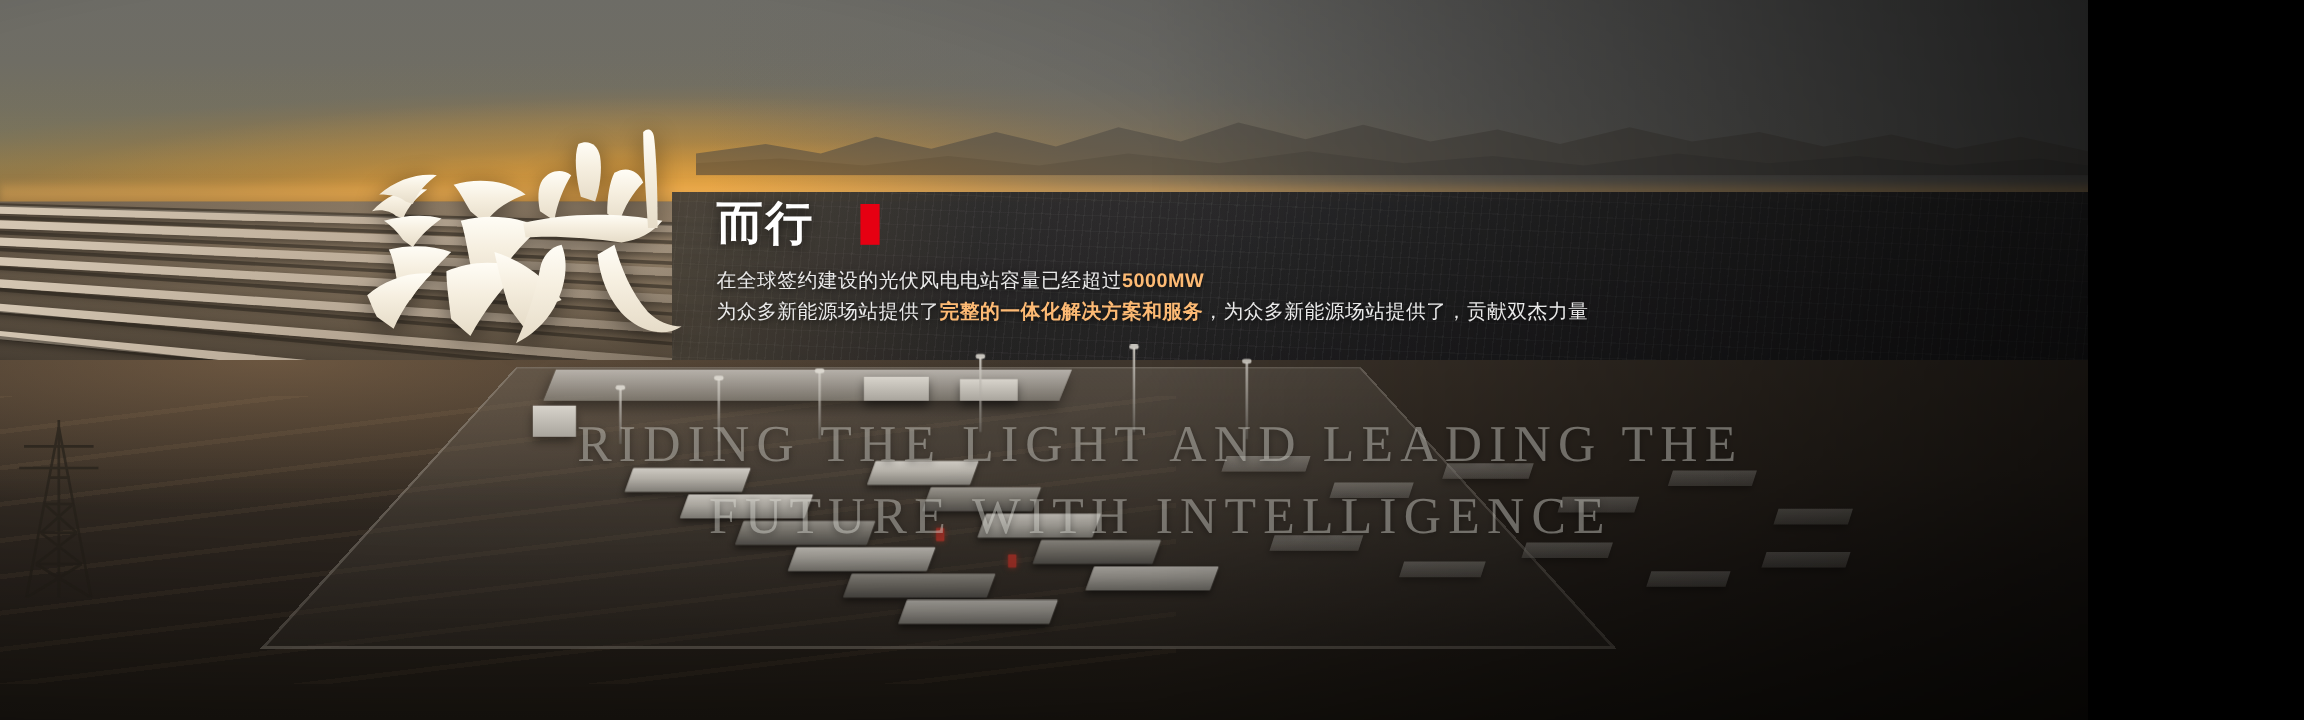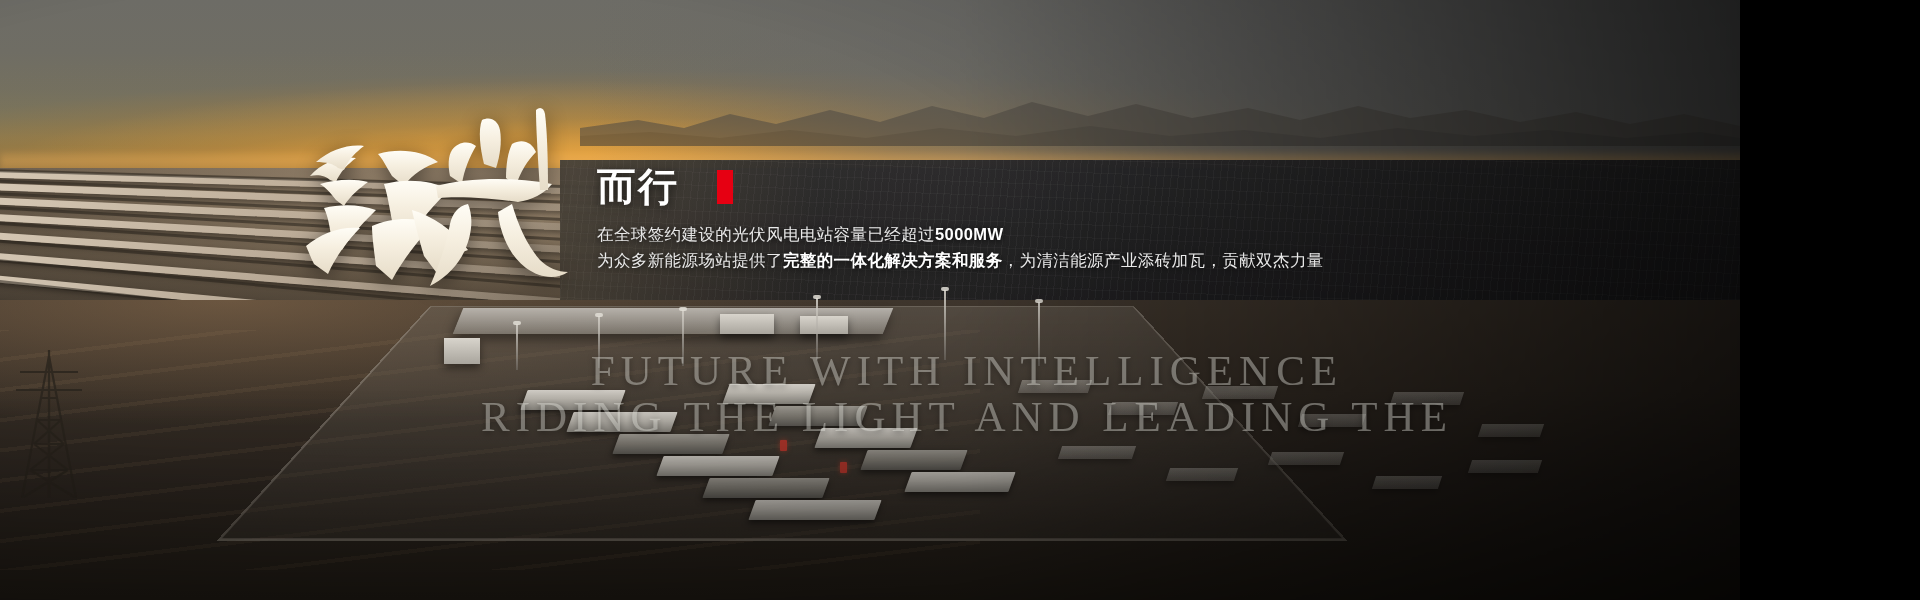--- a/index.html
+++ b/index.html
@@ -170,21 +170,21 @@
     display:inline-block;width:16px;height:34px;margin-left:18px;
     background:#e60012;flex:0 0 auto;
   }
 
   .sub{
     font-size:16.5px;line-height:26px;color:#e9e9e9;
     letter-spacing:.4px;white-space:nowrap;
     text-shadow:0 1px 6px rgba(0,0,0,.85);
     font-weight:400;
   }
-  .sub b{font-weight:700;color:#ffffff;}
+  .sub b{font-weight:700;color:#fdba74;}
 
   
   .english{
     position:absolute;left:0;top:348px;width:1920px;
     text-align:center;pointer-events:none;
   }
   .english .line{
     font-family:"Liberation Serif","DejaVu Serif",serif;
     font-size:43px;line-height:46px;font-weight:400;
     letter-spacing:6px;
@@ -345,22 +345,22 @@
     <h1 class="headline">
       <span class="h-a">而行</span>
       <span class="redmark"></span>
     </h1>
 
     <div class="sub">
       <span>在全球签约建设的光伏风电电站容量已经超过</span><b>5000MW</b><span></span>
     </div>
 
     <div class="sub">
-      <span>为众多新能源场站提供了</span><b>完整的一体化解决方案和服务</b><span>，为清洁能源产业添砖加瓦，贡献双杰力量</span>
+      <span>为众多新能源场站提供了</span><b>完整的一体化解决方案和服务</b><span>，为众多新能源场站提供了，贡献双杰力量</span>
     </div>
   </div>
 
   <div class="english">
+    <div class="line l1">RIDING THE LIGHT AND LEADING THE</div>
     <div class="line l2">FUTURE WITH INTELLIGENCE</div>
-    <div class="line l1">RIDING THE LIGHT AND LEADING THE</div>
   </div>
 
 </div>
 
 </body></html>

